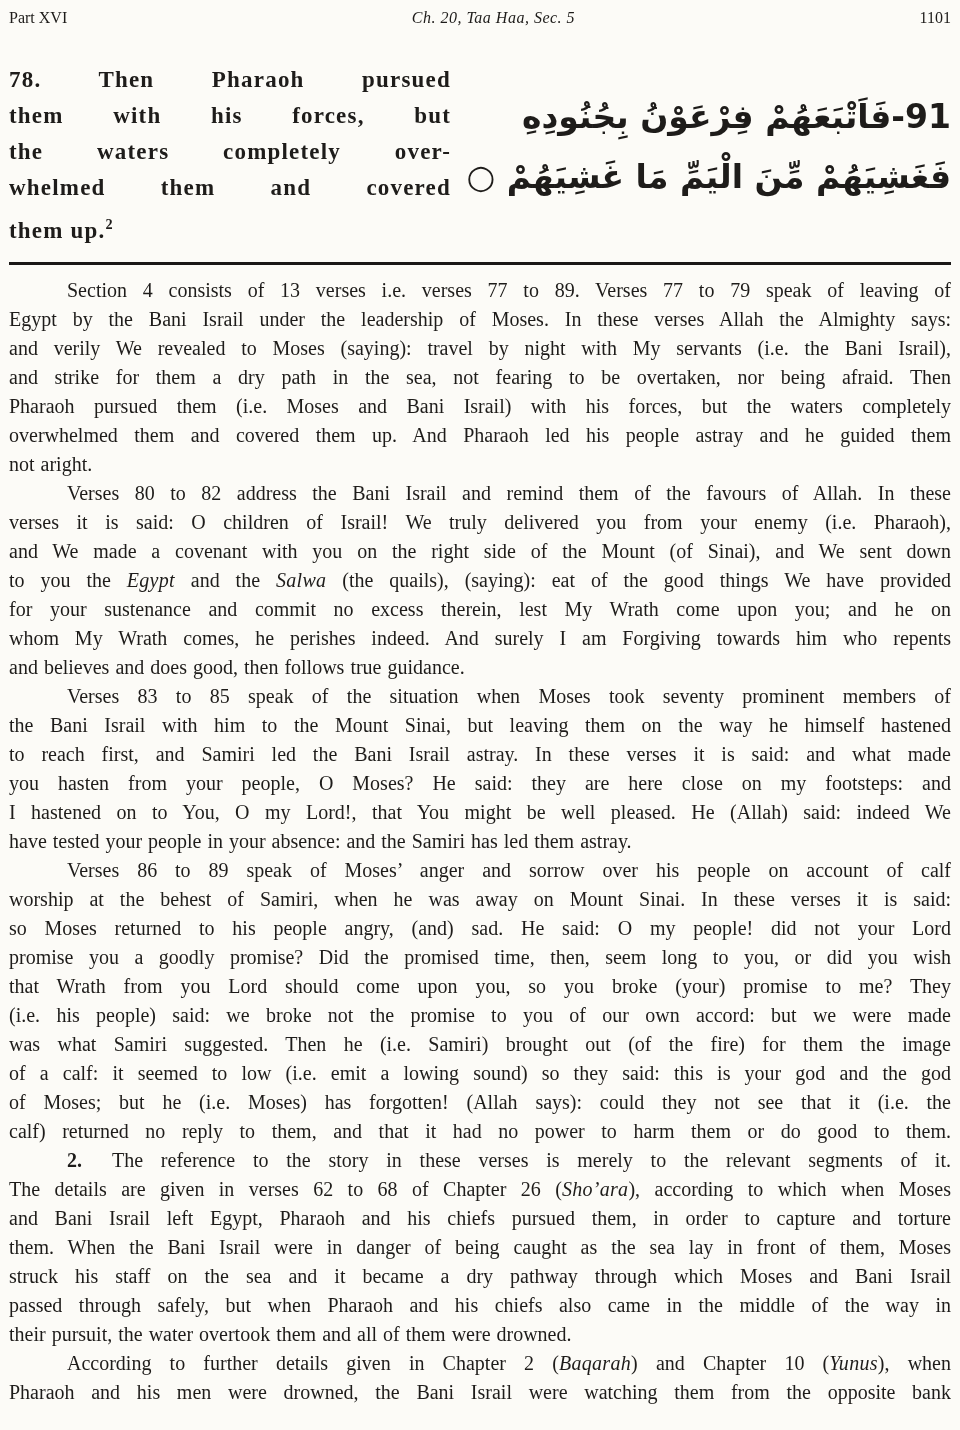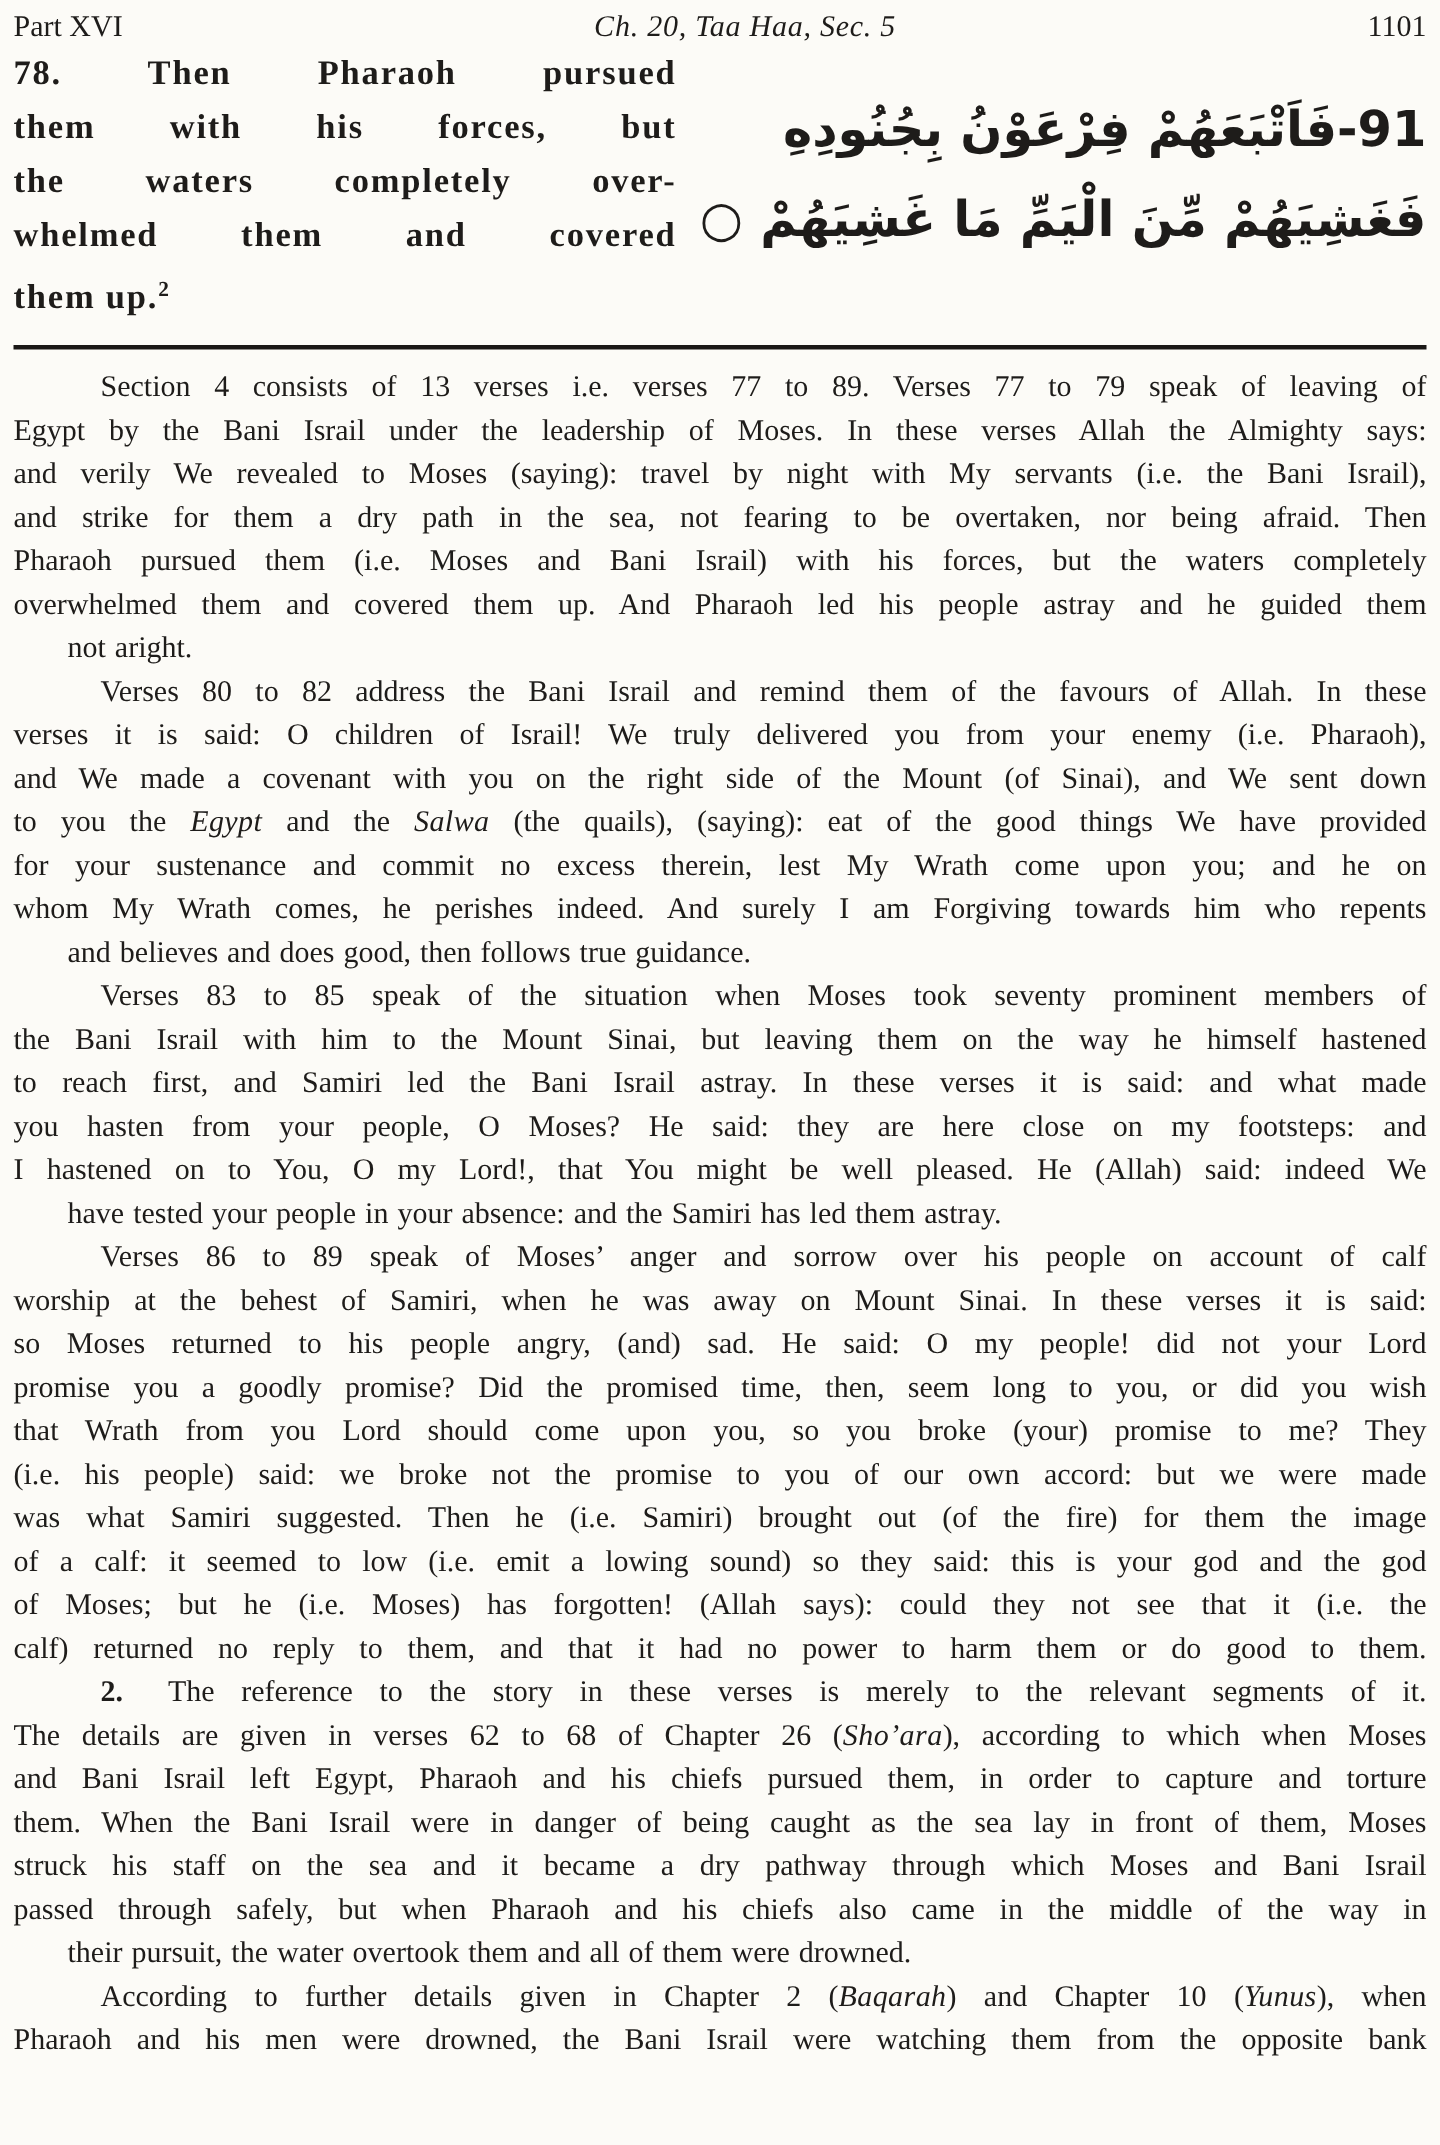--- a/index.html
+++ b/index.html
@@ -7,44 +7,44 @@
     width: 960px; height: 1430px;
     background: #fcfbf7;
     color: #1e1c1a;
     font-family: "Liberation Serif", serif;
     overflow: hidden;
   }
   .page { box-sizing: border-box; width: 960px; height: 1430px; padding: 5px 9px 0 9px; }
 
   
   .hdr { display: flex; justify-content: space-between; align-items: flex-end;
-         font-size: 20px; line-height: 26px; }
+         font-size: 16px; line-height: 26px; }
   .hdr .center { font-style: italic; letter-spacing: 0.5px; }
 
   
-  .verse-row { display: flex; }
+  .verse-row { display: flex; margin-top: 31px; }
   .verse-en { width: 442px; font-weight: bold; font-size: 23px; line-height: 36px;
               letter-spacing: 1.2px; }
   .verse-en .vline { text-align: justify; text-align-last: justify; }
   .verse-en .vline.last { text-align: justify; text-align-last: left; }
   .verse-en sup { font-size: 0.62em; }
   .verse-ar { flex: 1; direction: rtl; text-align: right;
               font-family: "DejaVu Sans", sans-serif;
               font-size: 33px; font-weight: bold; line-height: 60px;
               padding-top: 25px; }
   .verse-ar .aline { white-space: nowrap; }
 
   
   .rule { height: 3px; background: #1a1816; margin-top: 13px; }
 
   
   .bodytx { margin-top: 11px; font-size: 20px; line-height: 29px; word-spacing: 1px; }
   .bline { text-align: justify; text-align-last: justify; }
   .bline.first { text-indent: 58px; }
-  .bline.left { text-align-last: left; margin-left: 36px; }
+  .bline.left { text-align-last: left; }
   .bodytx i { letter-spacing: 0.3px; }
 </style>
 </head>
 <body>
 
 <div class="page">
 
   <div class="hdr">
     <span>Part XVI</span>
     <span class="center">Ch. 20, Taa Haa, Sec. 5</span>

